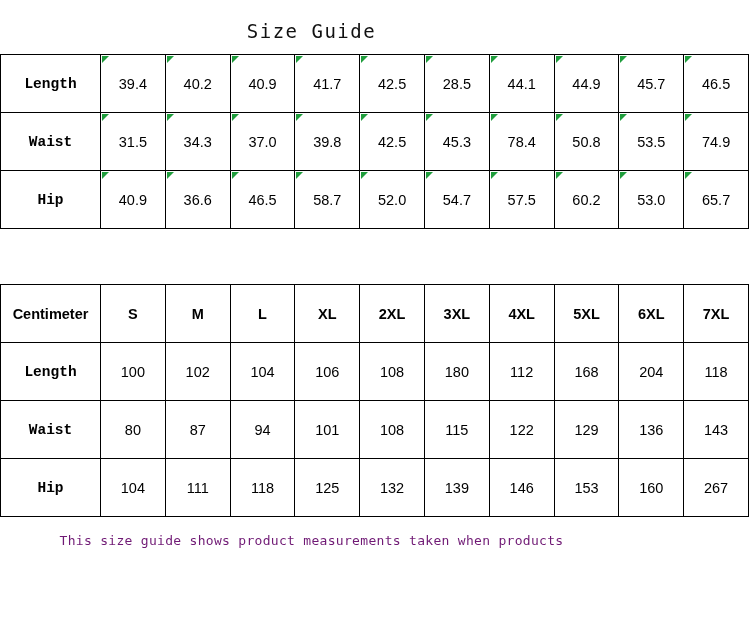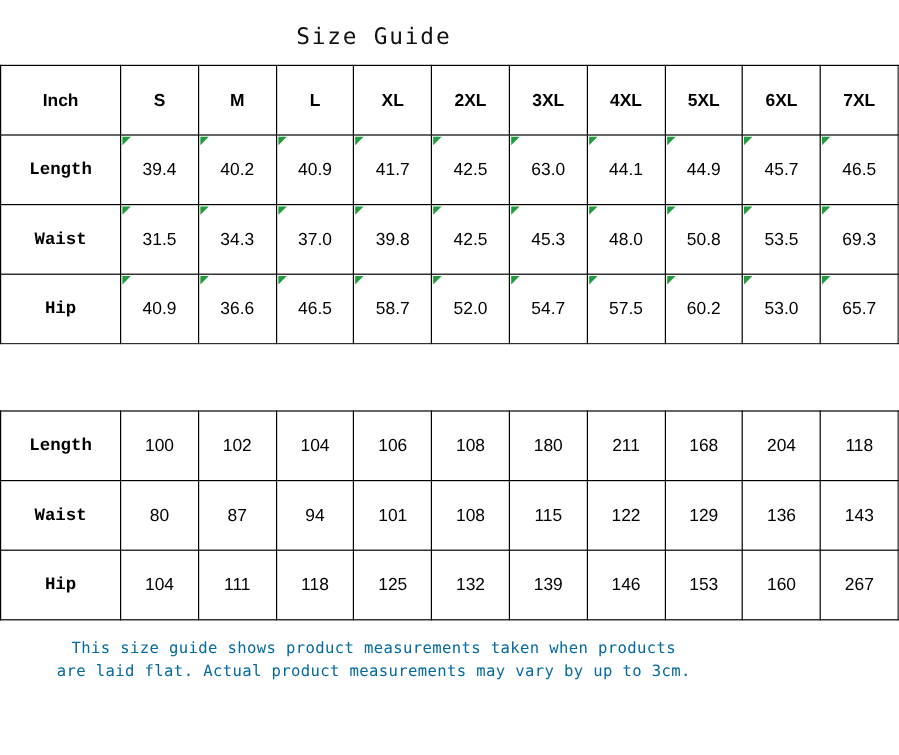--- a/index.html
+++ b/index.html
@@ -71,21 +71,21 @@
   .gap {
     height: 55px;
     width: 749px;
     background: #ffffff;
   }
   .footnote {
     text-align: center;
     font-family: "DejaVu Sans Mono", monospace;
     font-size: 13px;
     line-height: 19px;
-    color: #0369a1;
+    color: #701a75;
     padding-top: 14px;
     letter-spacing: 0.3px;
   }
 </style>
 </head>
 <body>
 
 <div class="page">
 
   <div class="title">Size Guide</div>
@@ -98,58 +98,45 @@
         <col>
         <col>
         <col>
         <col>
         <col>
         <col>
         <col>
         <col>
     </colgroup>
     <tbody>
-      <tr>
-        <td class="head-cell">Inch</td>
-        <td class="head-cell">S</td>
-        <td class="head-cell">M</td>
-        <td class="head-cell">L</td>
-        <td class="head-cell">XL</td>
-        <td class="head-cell">2XL</td>
-        <td class="head-cell">3XL</td>
-        <td class="head-cell">4XL</td>
-        <td class="head-cell">5XL</td>
-        <td class="head-cell">6XL</td>
-        <td class="head-cell">7XL</td>
-      </tr>
       <tr>
         <td class="row-label">Length</td>
         <td class="mark">39.4</td>
         <td class="mark">40.2</td>
         <td class="mark">40.9</td>
         <td class="mark">41.7</td>
         <td class="mark">42.5</td>
-        <td class="mark">63.0</td>
+        <td class="mark">28.5</td>
         <td class="mark">44.1</td>
         <td class="mark">44.9</td>
         <td class="mark">45.7</td>
         <td class="mark">46.5</td>
       </tr>
       <tr>
         <td class="row-label">Waist</td>
         <td class="mark">31.5</td>
         <td class="mark">34.3</td>
         <td class="mark">37.0</td>
         <td class="mark">39.8</td>
         <td class="mark">42.5</td>
         <td class="mark">45.3</td>
-        <td class="mark">48.0</td>
+        <td class="mark">78.4</td>
         <td class="mark">50.8</td>
         <td class="mark">53.5</td>
-        <td class="mark">69.3</td>
+        <td class="mark">74.9</td>
       </tr>
       <tr>
         <td class="row-label">Hip</td>
         <td class="mark">40.9</td>
         <td class="mark">36.6</td>
         <td class="mark">46.5</td>
         <td class="mark">58.7</td>
         <td class="mark">52.0</td>
         <td class="mark">54.7</td>
         <td class="mark">57.5</td>
@@ -171,28 +158,41 @@
         <col>
         <col>
         <col>
         <col>
         <col>
         <col>
         <col>
     </colgroup>
     <tbody>
       <tr>
+        <td class="head-cell">Centimeter</td>
+        <td class="head-cell">S</td>
+        <td class="head-cell">M</td>
+        <td class="head-cell">L</td>
+        <td class="head-cell">XL</td>
+        <td class="head-cell">2XL</td>
+        <td class="head-cell">3XL</td>
+        <td class="head-cell">4XL</td>
+        <td class="head-cell">5XL</td>
+        <td class="head-cell">6XL</td>
+        <td class="head-cell">7XL</td>
+      </tr>
+      <tr>
         <td class="row-label">Length</td>
         <td>100</td>
         <td>102</td>
         <td>104</td>
         <td>106</td>
         <td>108</td>
         <td>180</td>
-        <td>211</td>
+        <td>112</td>
         <td>168</td>
         <td>204</td>
         <td>118</td>
       </tr>
       <tr>
         <td class="row-label">Waist</td>
         <td>80</td>
         <td>87</td>
         <td>94</td>
         <td>101</td>
@@ -214,16 +214,15 @@
         <td>146</td>
         <td>153</td>
         <td>160</td>
         <td>267</td>
       </tr>
     </tbody>
   </table>
 
   <div class="footnote">
     <div>This size guide shows product measurements taken when products</div>
-    <div>are laid flat. Actual product measurements may vary by up to 3cm.</div>
   </div>
 
 </div>
 
 </body></html>

